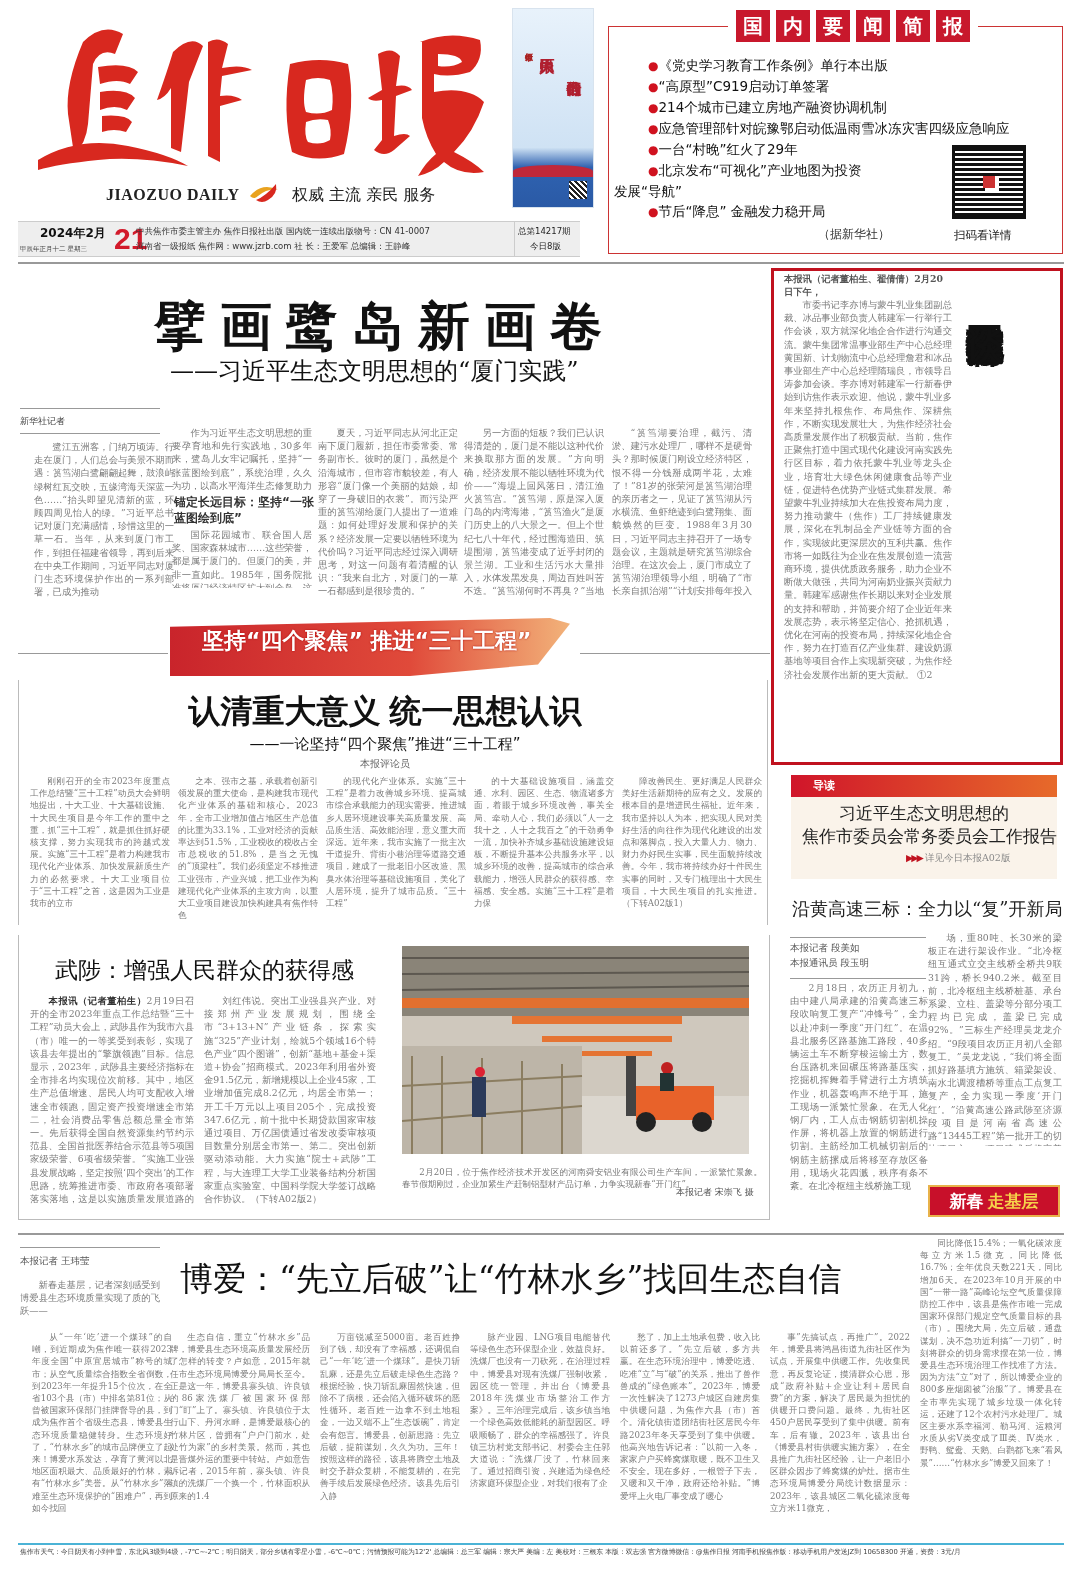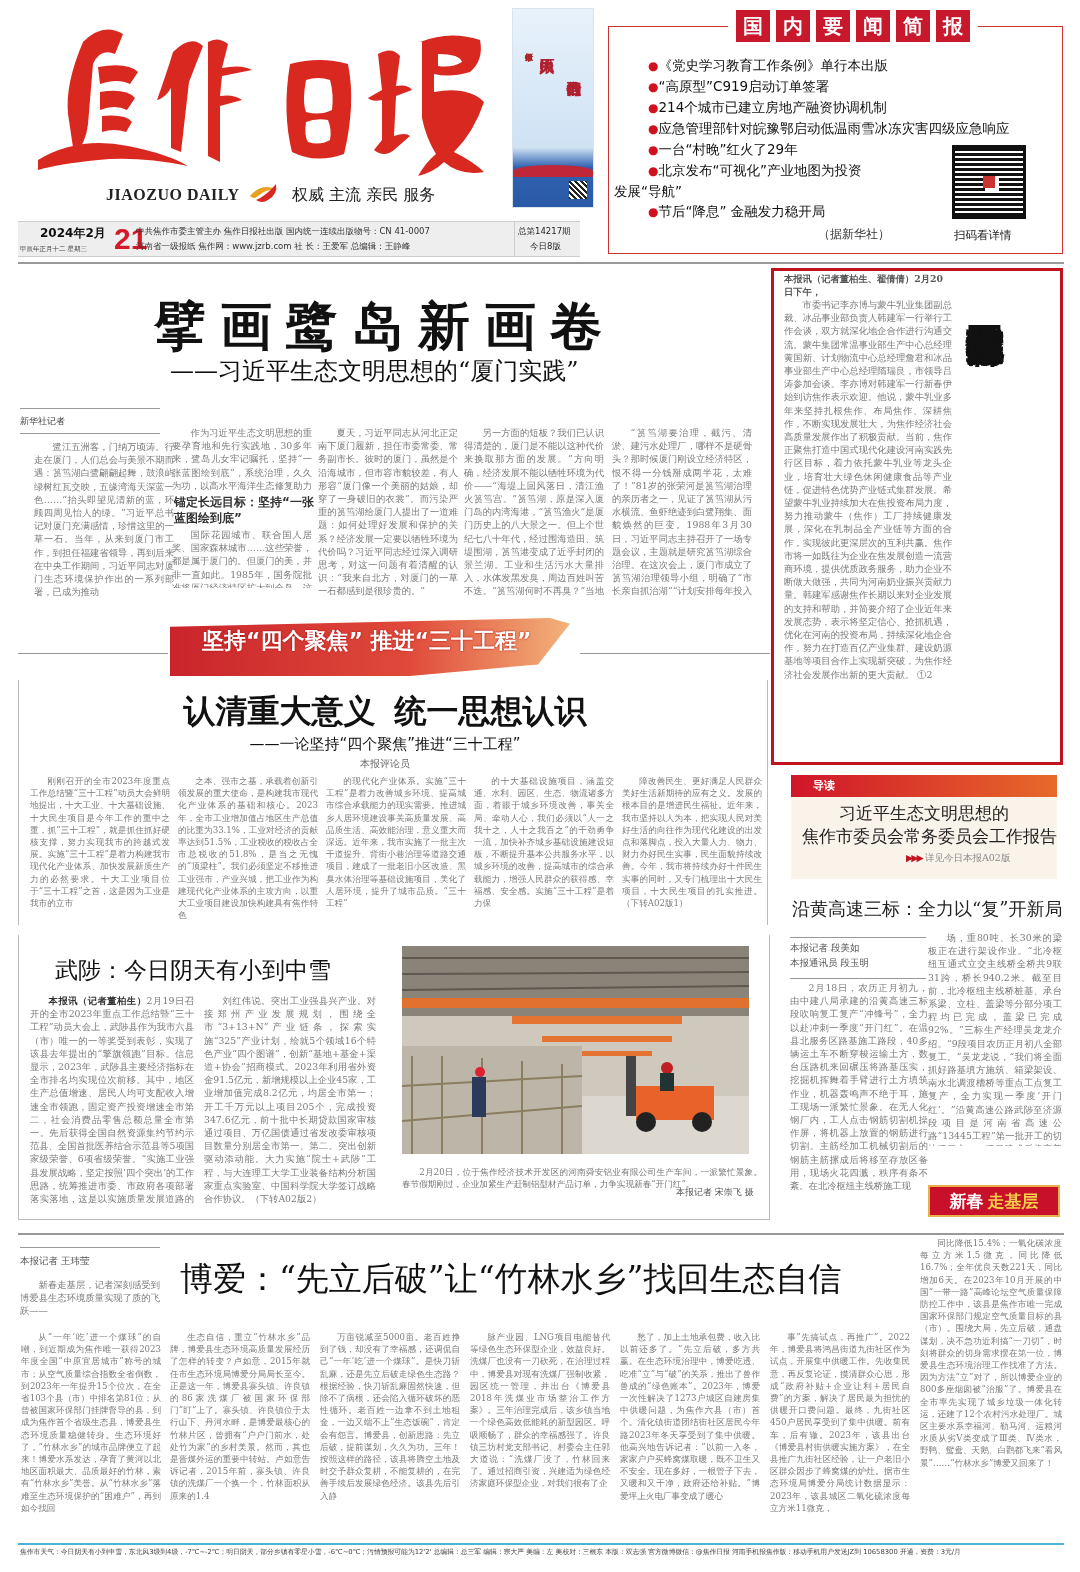--- a/index.html
+++ b/index.html
@@ -60,21 +60,21 @@
 #lead-col3{left:318px;top:426px;width:140px;height:170px}
 #lead-col4{left:464px;top:426px;width:140px;height:170px}
 #lead-col5{left:612px;top:426px;width:140px;height:170px}
 
 
 #banner{left:170px;top:618px;width:400px;height:58px;background:linear-gradient(90deg,#c9242b,#e04a3a 60%,#f2b37a);clip-path:polygon(0 15%,95% 0,100% 10%,92% 80%,60% 100%,0 100%)}
 #banner-text{left:202px;top:626px;font-size:22px;font-weight:bold;color:#fff;font-family:"DejaVu Sans",sans-serif;text-shadow:0 0 2px #a00}
 
 
 #comm-box{left:18px;top:680px;width:750px;height:245px;border-left:1px solid #bbb;border-right:1px solid #bbb}
-#comm-title{left:0;width:770px;top:690px;text-align:center;font-size:32px;font-weight:bold;color:#111;font-family:Liberation Mono, monospace}
+#comm-title{left:0;width:770px;top:690px;text-align:center;font-size:32px;font-weight:bold;color:#111;font-family:Liberation Sans, sans-serif}
 #comm-sub{left:0;width:770px;top:735px;text-align:center;font-size:15px;color:#111;font-family:"DejaVu Sans",sans-serif}
 #comm-byline{left:0;width:770px;top:757px;text-align:center;font-size:10px;color:#666}
 .comm-col{top:775px;width:140px;height:150px;font-size:8.6px;line-height:12.2px}
 
 
 #li-box{left:771px;top:268px;width:292px;height:497px;border:3px solid #c0121f}
 #li-title{left:962px;top:296px;writing-mode:vertical-rl;font-size:38px;font-weight:bold;line-height:46px;color:#111;font-family:"DejaVu Sans",sans-serif;height:440px}
 #li-lead{left:784px;top:272px;width:168px;font-size:9.3px;line-height:13.2px;color:#555;font-weight:bold}
 #li-body{left:784px;top:298px;width:168px;height:460px}
 
@@ -259,21 +259,21 @@
   </div>
 <div id="hs-col2" class="abs body-text">
     <p>场，重80吨、长30米的梁板正在进行架设作业。“北冷枢纽互通式立交主线桥全桥共9联31跨，桥长940.2米。截至目前，北冷枢纽主线桥桩基、承台系梁、立柱、盖梁等分部分项工程均已完成，盖梁已完成92%。”三标生产经理吴龙龙介绍。“9段项目农历正月初八全部复工。”吴龙龙说，“我们将全面抓好路基填方施筑、箱梁架设、南水北调渡槽桥等重点工点复工复产，全力实现一季度‘开门红’。”沿黄高速公路武陟至济源段项目是河南省高速公路“13445工程”第一批开工的切块项目之一，项目建成后将完善黄河北岸省级运输大通道建设。①2</p>
   </div>
 <div id="xinchun" class="abs">
   <span style="color:#fff">新春</span>
   <span style="color:#f6d24a">走基层</span>
 </div>
 
 <div id="wz-box" class="abs"></div>
-<div id="wz-title" class="abs">武陟：今日阴天有小到中雪</div>
+<div id="wz-title" class="abs">武陟：增强人民群众的获得感</div>
 <div id="wz-col1" class="abs body-text">
     <p><b style="color:#333;font-family:'DejaVu Sans',sans-serif">本报讯（记者董柏生）</b><span>2月19日召开的全市2023年重点工作总结暨“三十工程”动员大会上，武陟县作为我市六县（市）唯一的一等奖受到表彰，实现了该县去年提出的“擎旗领跑”目标。信息显示，2023年，武陟县主要经济指标在全市排名均实现位次前移。其中，地区生产总值增速、居民人均可支配收入增速全市领跑，固定资产投资增速全市第二，社会消费品零售总额总量全市第一。先后获得全国自然资源集约节约示范县、全国首批医养结合示范县等5项国家级荣誉、6项省级荣誉。“实施工业强县发展战略，坚定按照‘四个突出’的工作思路，统筹推进市委、市政府各项部署落实落地，这是以实施质量发展道路的坚强保证。”武陟县委书记</span></p>
   </div>
 <div id="wz-col2" class="abs body-text">
     <p>刘红伟说。突出工业强县兴产业。对接郑州产业发展规划，围绕全市“3+13+N”产业链条，探索实施“325”产业计划，绘就5个领域16个特色产业“四个图谱”，创新“基地+基金+渠道+协会”招商模式。2023年利用省外资金91.5亿元，新增规模以上企业45家，工业增加值完成8.2亿元，均居全市第一；开工千万元以上项目205个，完成投资347.6亿元，前十批中长期贷款国家审核通过项目、万亿国债通过省发改委审核项目数量分别居全市第一、第二。突出创新驱动添动能。大力实施“院士+武陟”工程，与大连理工大学工业装备结构分析国家重点实验室、中国科学院大学签订战略合作协议。（下转A02版2）</p>
   </div>
 <svg id="photo" class="abs" viewBox="0 0 347 208" preserveAspectRatio="none">
   <rect width="347" height="208" fill="#cfc8bd"></rect>
   <rect width="347" height="70" fill="#8a8478"></rect>
   <g stroke="#5d5850" stroke-width="2">
@@ -317,21 +317,21 @@
 <div id="photo-credit" class="abs">本报记者  宋崇飞  摄</div>
 
 <div class="hr" style="left:18px;top:1233px;width:1046px"></div>
 
 <div class="thin" style="left:20px;top:1247px;width:140px"></div>
 <div id="boai-by" class="abs">本报记者   王玮莹</div>
 <div id="boai-title" class="abs">博爱：“先立后破”让“竹林水乡”找回生态自信</div>
 <div id="boai-lead" class="abs body-text" style="top:1278px">
     <p>新春走基层，记者深刻感受到博爱县生态环境质量实现了质的飞跃——</p>
   </div>
-<div class="abs body-text boai-col" style="left:21px;width:140px">
+<div class="abs body-text boai-col" style="left:32px;width:140px">
     <p>从“一年‘吃’进一个煤球”的自嘲，到近期成为焦作唯一获得2023年度全国“中原宜居城市”称号的城市；从空气质量综合指数全省倒数，到2023年一年提升15个位次，在全省103个县（市）中排名第81位；从曾被国家环保部门挂牌督导的县，到成为焦作首个省级生态县，博爱县生态环境质量稳健转身。生态环境好了，“竹林水乡”的城市品牌便立了起来！博爱水系发达，孕育了黄河以北地区面积最大、品质最好的竹林，素有“竹林水乡”美誉。从“竹林水乡”落难至生态环境保护的“困难户”，再到如今找回</p>
   </div>
 <div class="abs body-text boai-col" style="left:170px;width:140px">
     <p>生态自信，重立“竹林水乡”品牌，博爱县生态环境高质量发展经历了怎样的转变？卢如意，2015年就任市生态环境局博爱分局局长至今。正是这一年，博爱县寨头镇、许良镇的86家洗煤厂被国家环保部门“盯”上了。寨头镇、许良镇位于太行山下、丹河水畔，是博爱最核心的竹林片区，曾拥有“户户门前水，处处竹为家”的乡村美景。然而，其也是晋煤外运的重要中转站。卢如意告诉记者，2015年前，寨头镇、许良镇的洗煤厂一个换一个，竹林面积从原来的1.4</p>
   </div>
 <div class="abs body-text boai-col" style="left:320px;width:140px">
     <p>万亩锐减至5000亩。老百姓挣到了钱，却没有了幸福感，还调侃自己“一年‘吃’进一个煤球”。是快刀斩乱麻，还是先立后破走绿色生态路？根据经验，快刀斩乱麻固然快速，但除不了病根，还会陷入循环破坏的恶性循环。老百姓一边拿不到土地租金，一边又端不上“生态饭碗”，肯定会有怨言。博爱县，创新思路：先立后破，提前谋划，久久为功。三年！按照这样的路径，该县将腾空土地及时交予群众复耕，不能复耕的，在完善手续后发展绿色经济。该县先后引入静</p>
   </div>
 <div class="abs body-text boai-col" style="left:470px;width:140px">
     <p>脉产业园、LNG项目电能替代等绿色生态环保型企业，效益良好。洗煤厂也没有一刀砍死，在治理过程中，博爱县对现有洗煤厂强制收紧，园区统一管理，并出台《博爱县2018年洗煤业市场整治工作方案》。三年治理完成后，该乡镇当地一个绿色高效低能耗的新型园区。呼吸顺畅了，群众的幸福感强了。许良镇三坊村党支部书记、村委会主任郭大道说：“洗煤厂没了，竹林回来了。通过招商引资，兴建适为绿色经济家庭环保型企业，对我们很有了企</p>

